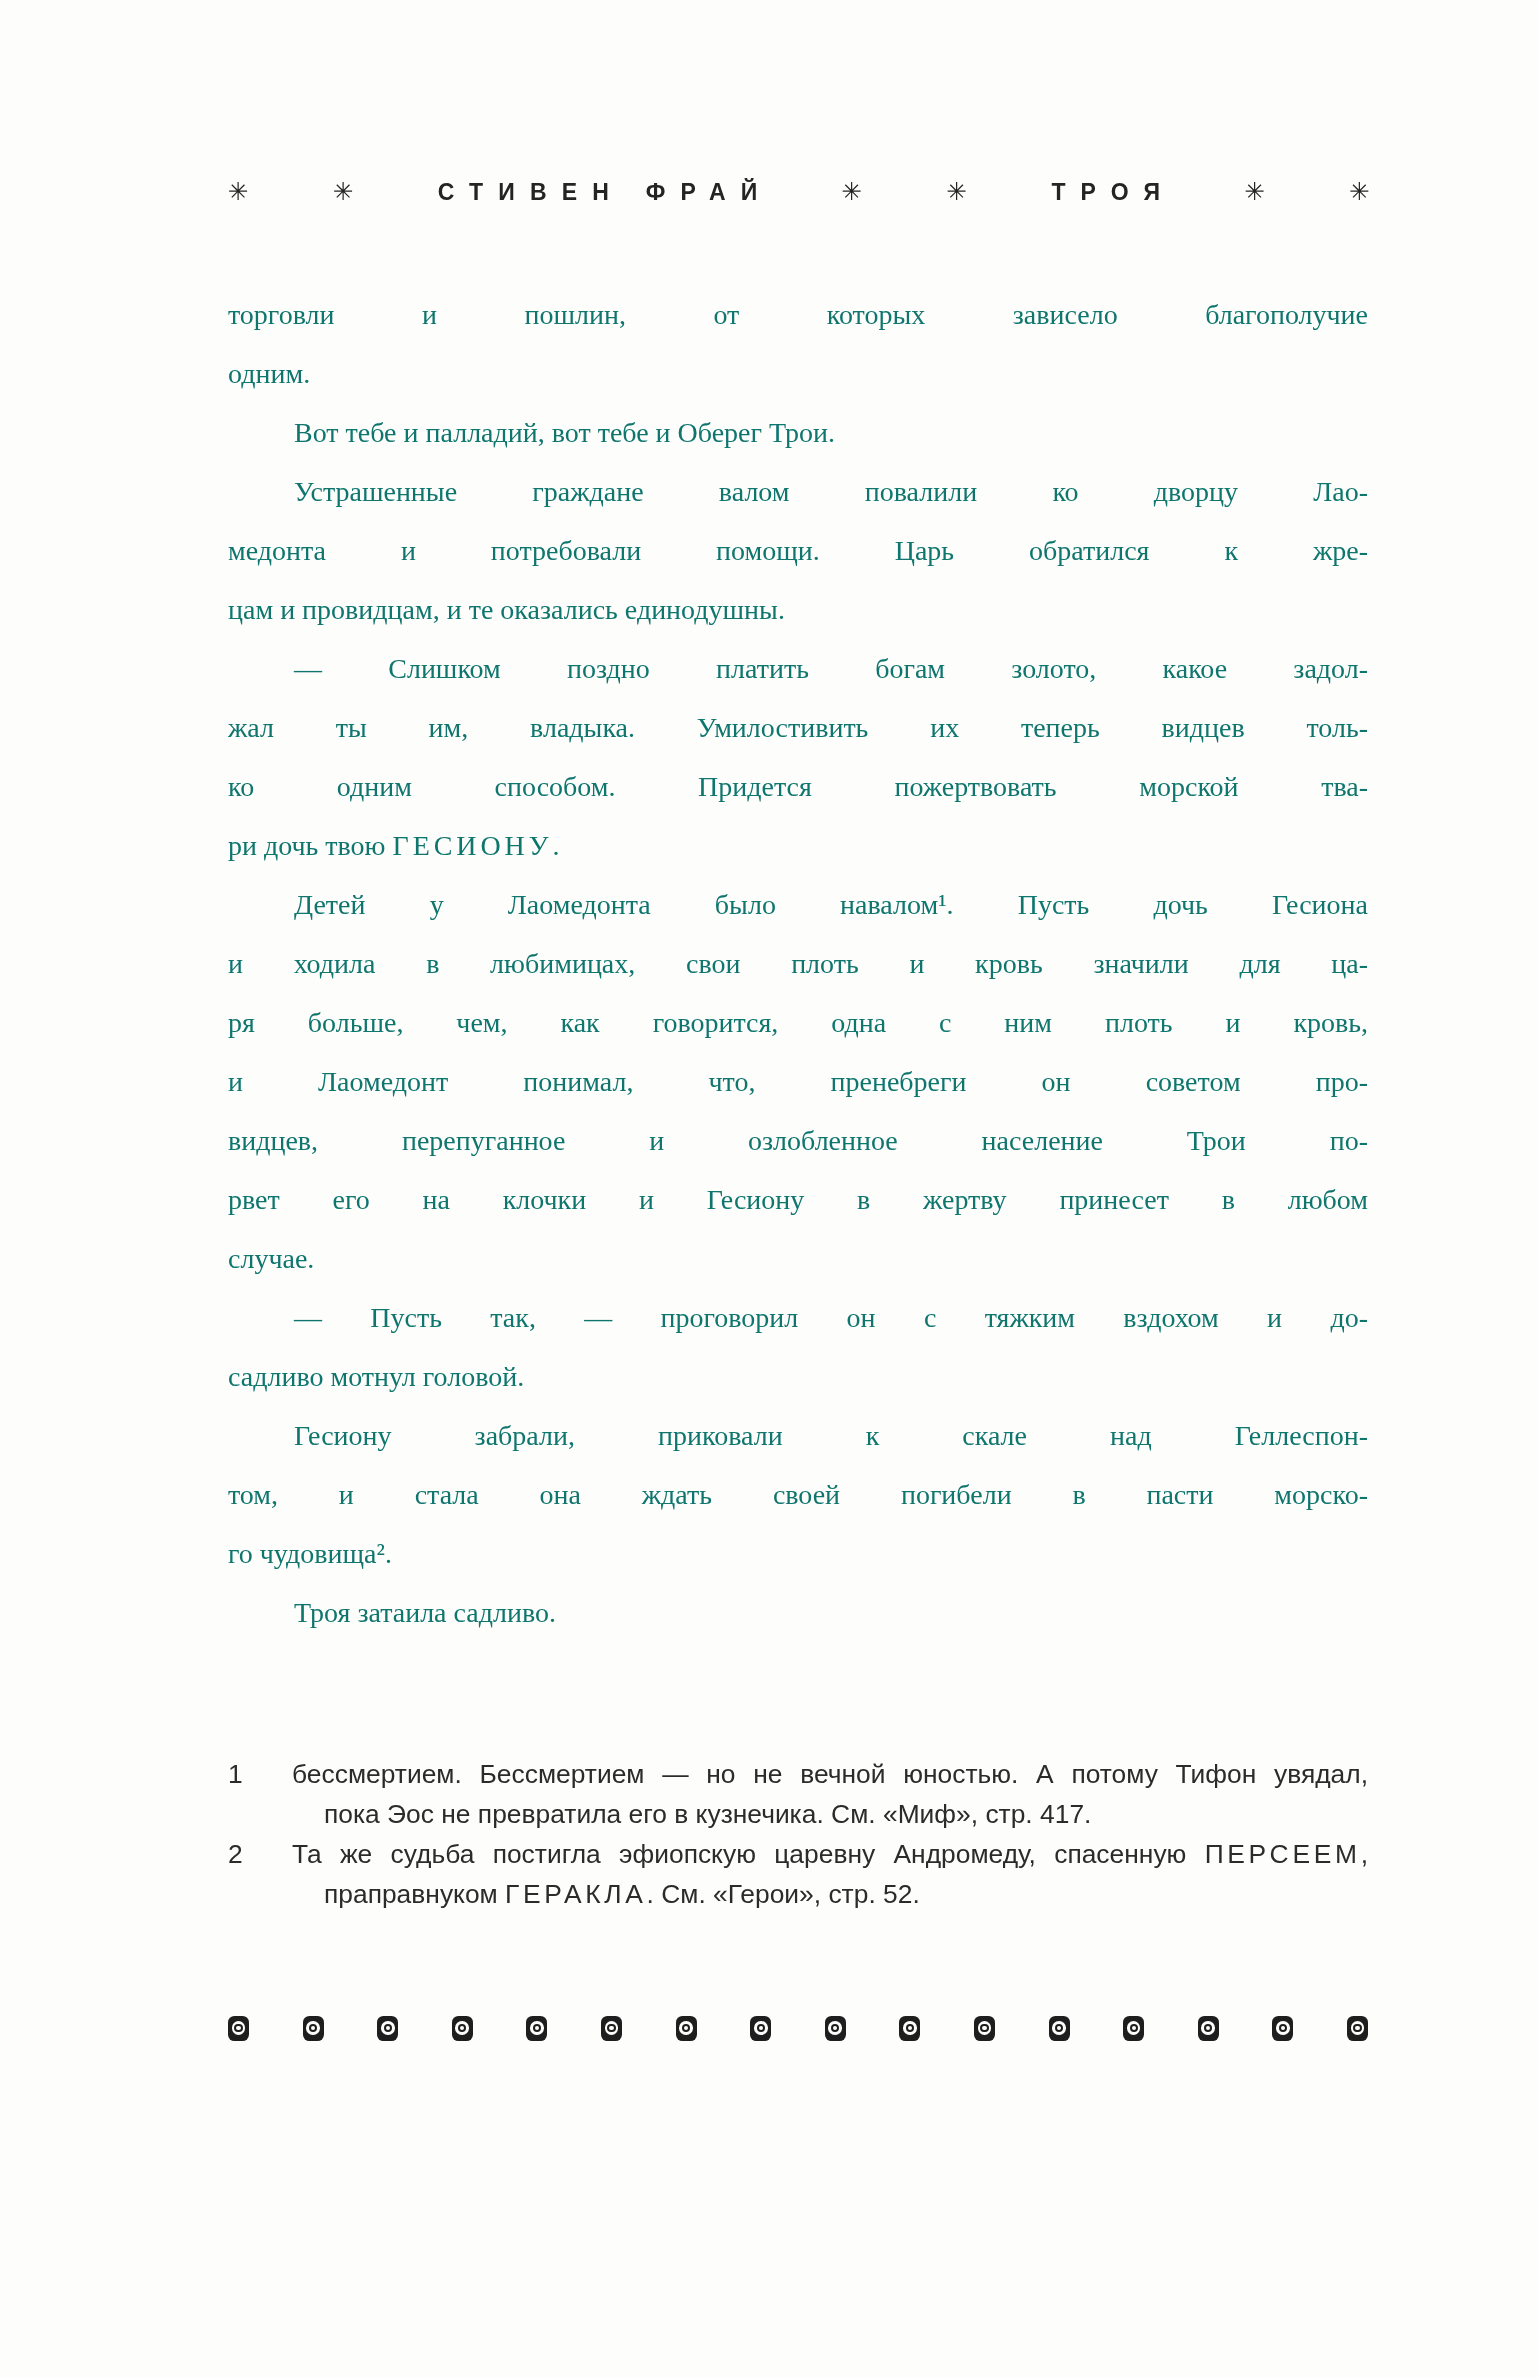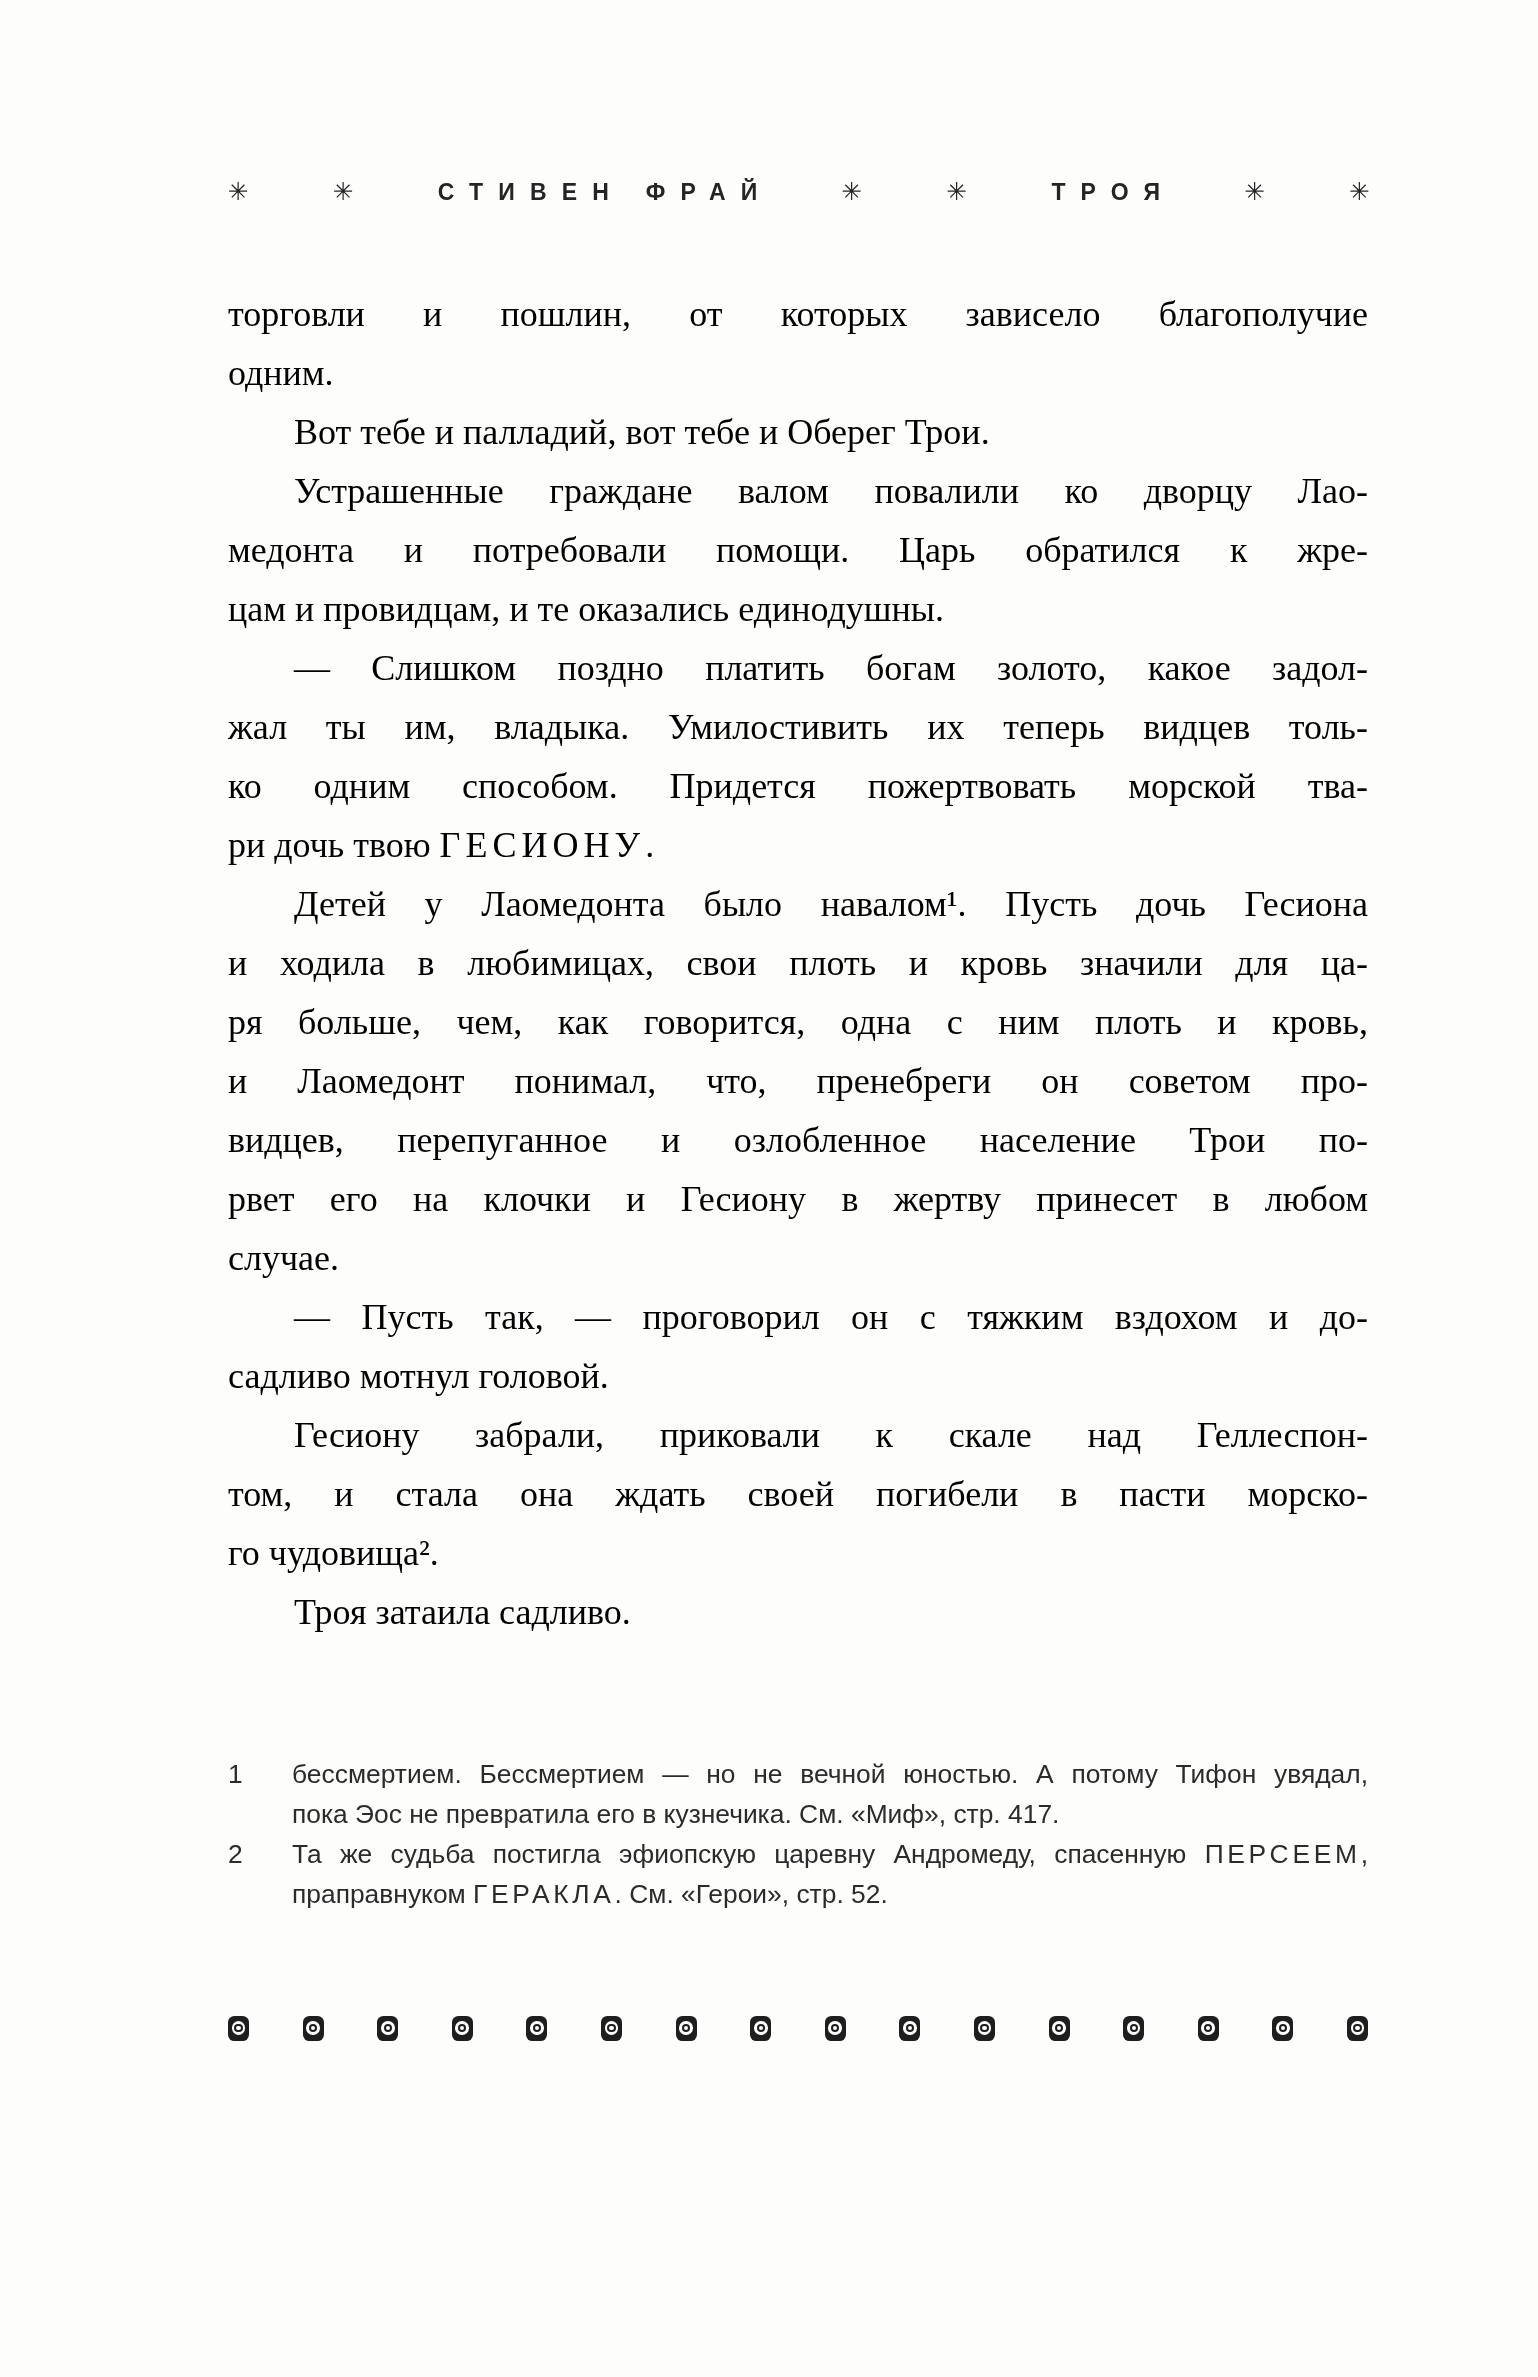--- a/index.html
+++ b/index.html
@@ -25,39 +25,39 @@
   .running-head .word{
     letter-spacing:0.66em;
     font-weight:700;
     white-space:nowrap;
     margin-right:-0.66em;
   }
   
   .body-text{
     position:absolute;left:228px;top:285px;width:1140px;
     font-family:"Liberation Serif","DejaVu Serif",serif;
-    font-size:36px;line-height:59px;
-    color:#000000;
+    font-size:28px;line-height:59px;
+    color:#0f766e;
   }
   .line{text-align:justify;text-align-last:justify;}
   .line.end{text-align-last:left;}
   .line.indent{text-indent:66px;}
   .caps{letter-spacing:0.14em;}
   
   .footnotes{
     position:absolute;left:228px;top:1754px;width:1140px;
     font-family:"Liberation Sans","DejaVu Sans",sans-serif;
     font-size:26.4px;line-height:40px;
     color:#2b2b2b;
   }
   .footnote{display:flex;align-items:flex-start;}
   .fn-num{flex:none;width:64px;}
   .fn-body{flex:1;min-width:0;}
   .fn-line{text-align:justify;text-align-last:justify;}
-  .fn-line.end{text-align-last:left;}
+  .fn-line.end{text-align-last:left;margin-left:32px;}
   
   .ornament-row{
     position:absolute;left:228px;top:2016px;width:1140px;
     display:flex;justify-content:space-between;align-items:center;
   }
   .ornament{
     width:21px;height:24.6px;border-radius:6.4px;
     background:#1e1e1e;
     display:flex;align-items:center;justify-content:center;
   }

